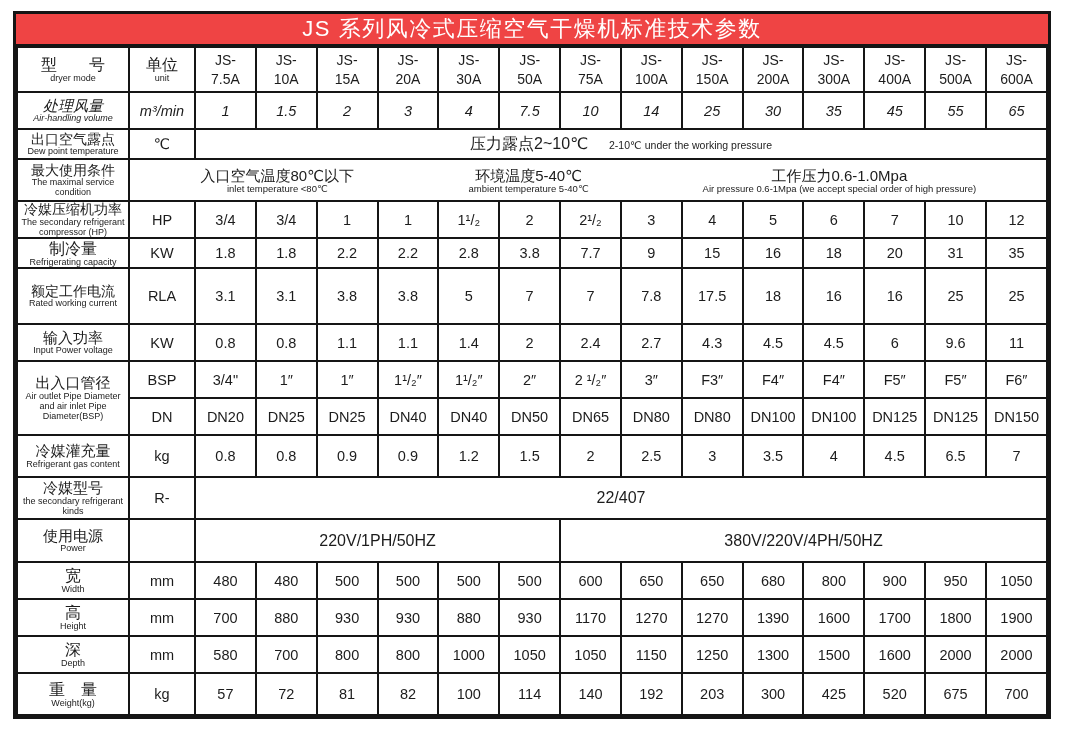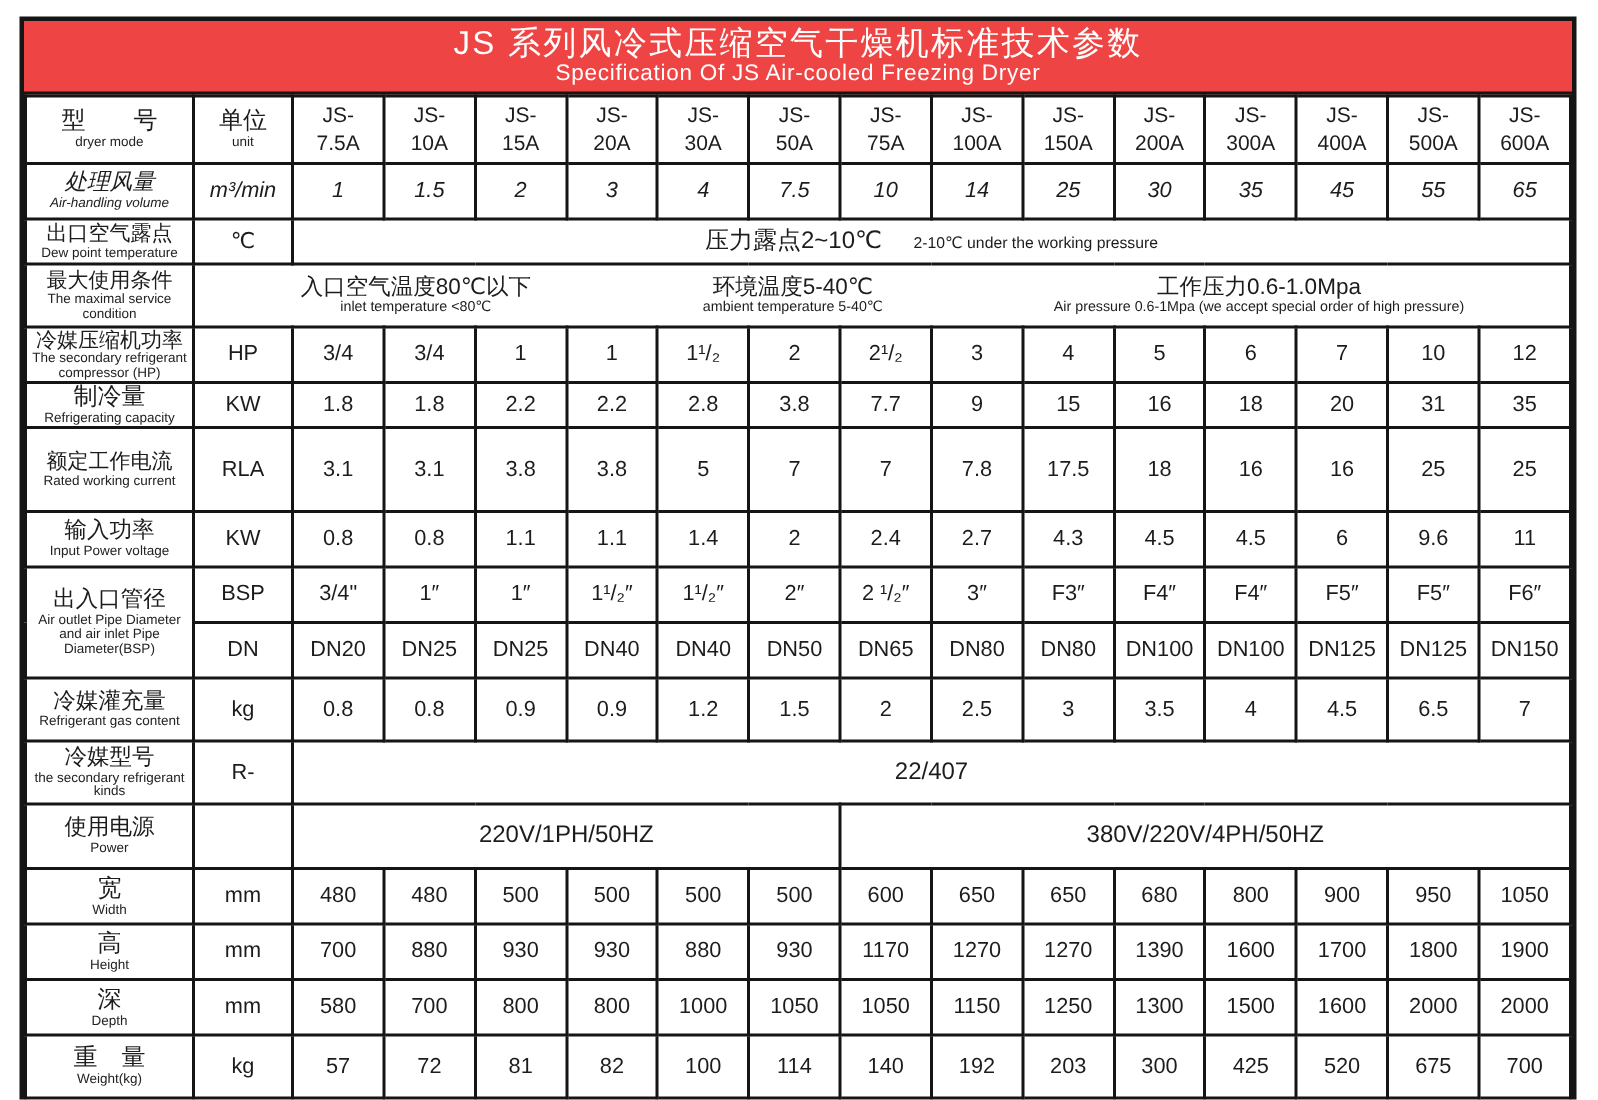--- a/index.html
+++ b/index.html
@@ -41,21 +41,20 @@
   .cond-zh { font-size:15px; line-height:1.15; }
   .cond-en { font-size:9.5px; line-height:1.05; }
   .power-cell { font-size:16px; }
 </style>
 </head>
 <body>
 
 <div class="sheet">
   <div class="title-bar" style="background: #ef4444;">
     <div class="title-zh">JS 系列风冷式压缩空气干燥机标准技术参数</div>
-    <div class="title-en">Specification Of JS Air-cooled Freezing Dryer</div>
   </div>
   <table>
     <colgroup>
       <col style="width:112px">
       <col style="width:66px">
     </colgroup>
     <tbody id="tbody">
         <tr style="height: 45px;">
           <td>
             <div class="lbl-zh hdr-zh">型　　号</div>

